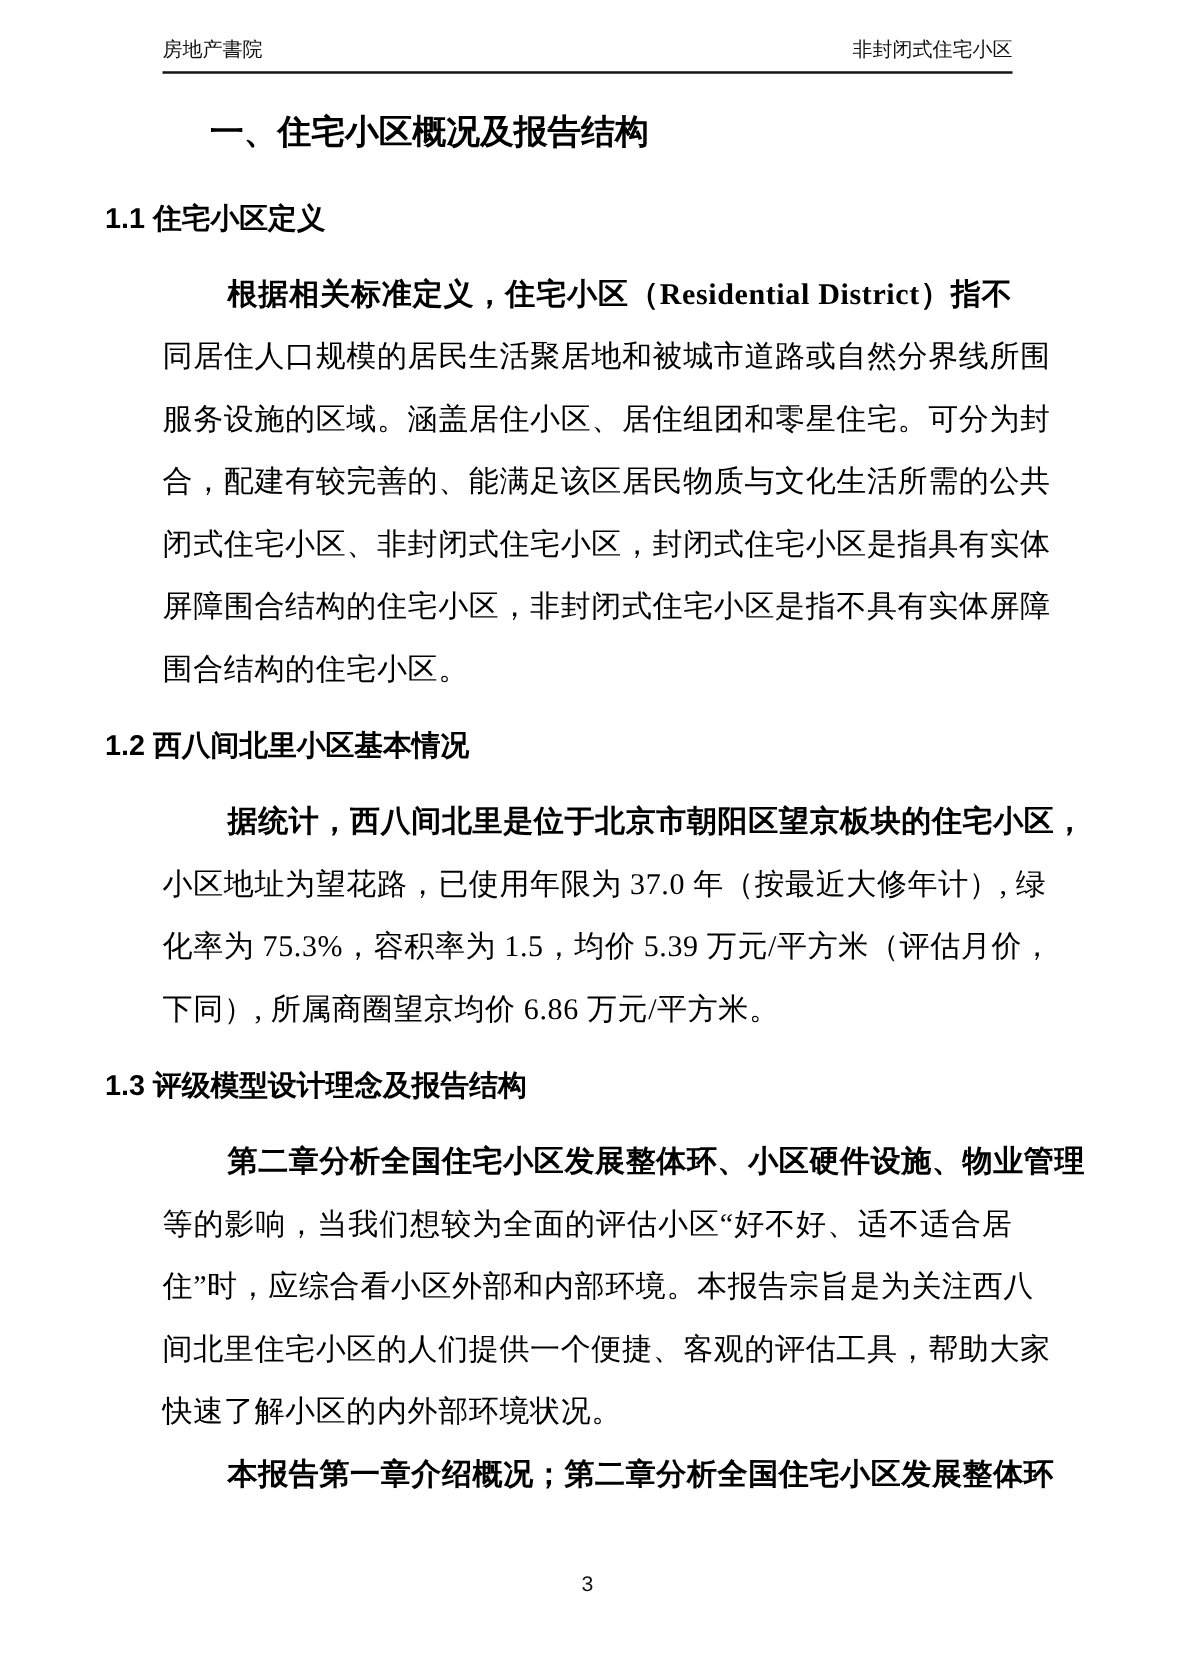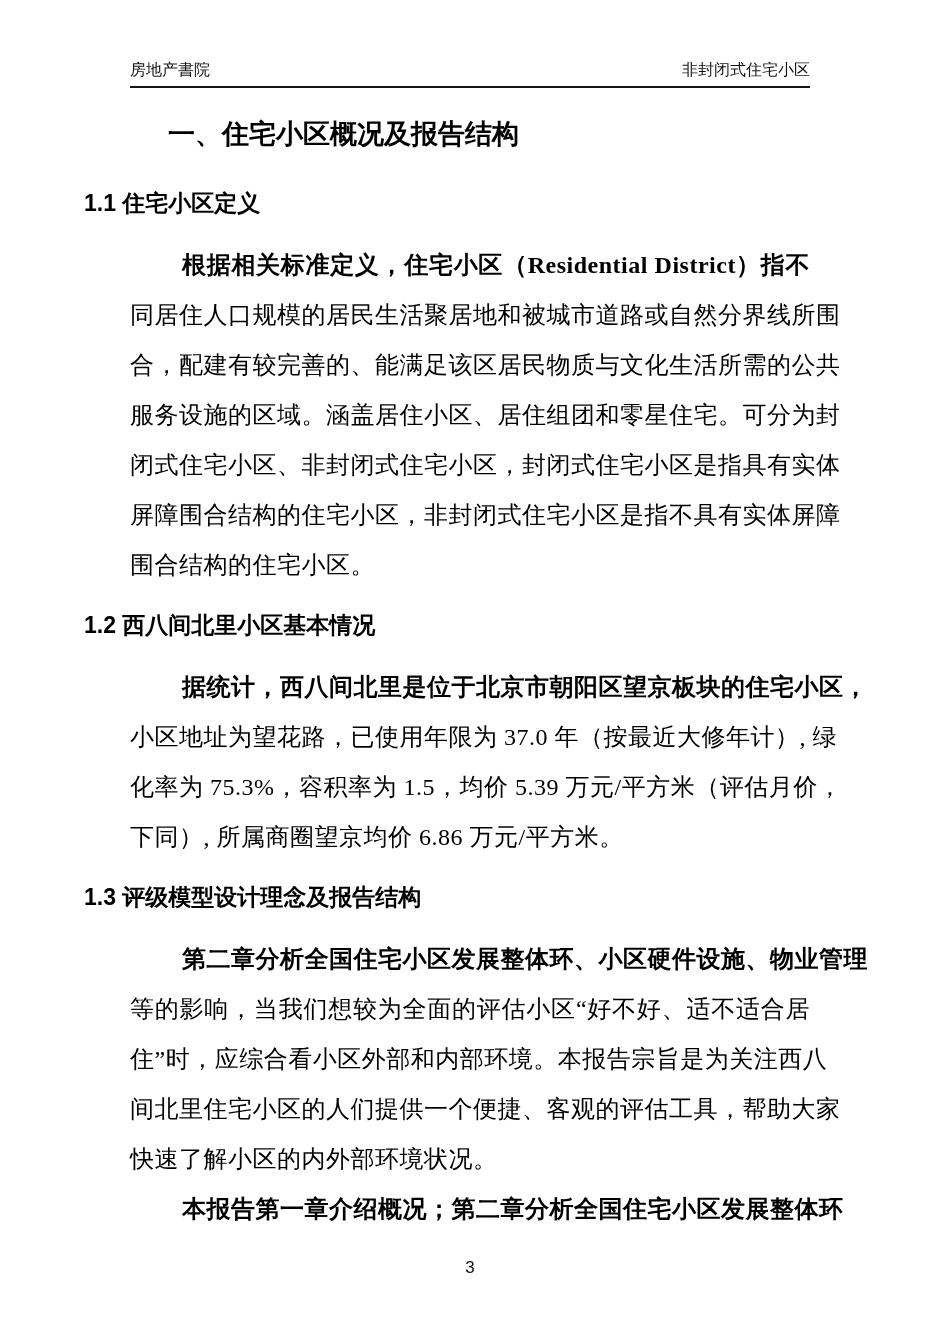--- a/index.html
+++ b/index.html
@@ -12,21 +12,21 @@
     width: 950px;
     height: 1344px;
     background: #ffffff;
     color: #000000;
     overflow: hidden;
     font-family: "Liberation Serif", serif;
   }
   
   .header {
     margin: 0 140px 0 130px;
-    padding-top: 60px;
+    padding-top: 31px;
     padding-bottom: 6px;
     border-bottom: 2px solid #161616;
     display: flex;
     justify-content: space-between;
     align-items: flex-end;
     font-family: "Liberation Sans", sans-serif;
     font-size: 16px;
     line-height: 20px;
     color: #111111;
   }
@@ -89,22 +89,22 @@
     <span>房地产書院</span>
     <span>非封闭式住宅小区</span>
   </div>
 
   <div class="doc-title">一、住宅小区概况及报告结构</div>
 
   <div class="section-heading h-first">1.1 住宅小区定义</div>
   <div class="para">
     <div class="line indent">根据相关标准定义，住宅小区（Residential District）指不</div>
     <div class="line">同居住人口规模的居民生活聚居地和被城市道路或自然分界线所围</div>
+    <div class="line">服务设施的区域。涵盖居住小区、居住组团和零星住宅。可分为封</div>
     <div class="line">合，配建有较完善的、能满足该区居民物质与文化生活所需的公共</div>
-    <div class="line">服务设施的区域。涵盖居住小区、居住组团和零星住宅。可分为封</div>
     <div class="line">闭式住宅小区、非封闭式住宅小区，封闭式住宅小区是指具有实体</div>
     <div class="line">屏障围合结构的住宅小区，非封闭式住宅小区是指不具有实体屏障</div>
     <div class="line tail">围合结构的住宅小区。</div>
   </div>
 
   <div class="section-heading h-mid">1.2 西八间北里小区基本情况</div>
   <div class="para">
     <div class="line indent">据统计，西八间北里是位于北京市朝阳区望京板块的住宅小区，</div>
     <div class="line">小区地址为望花路，已使用年限为 37.0 年（按最近大修年计）, 绿</div>
     <div class="line">化率为 75.3%，容积率为 1.5，均价 5.39 万元/平方米（评估月价，</div>

